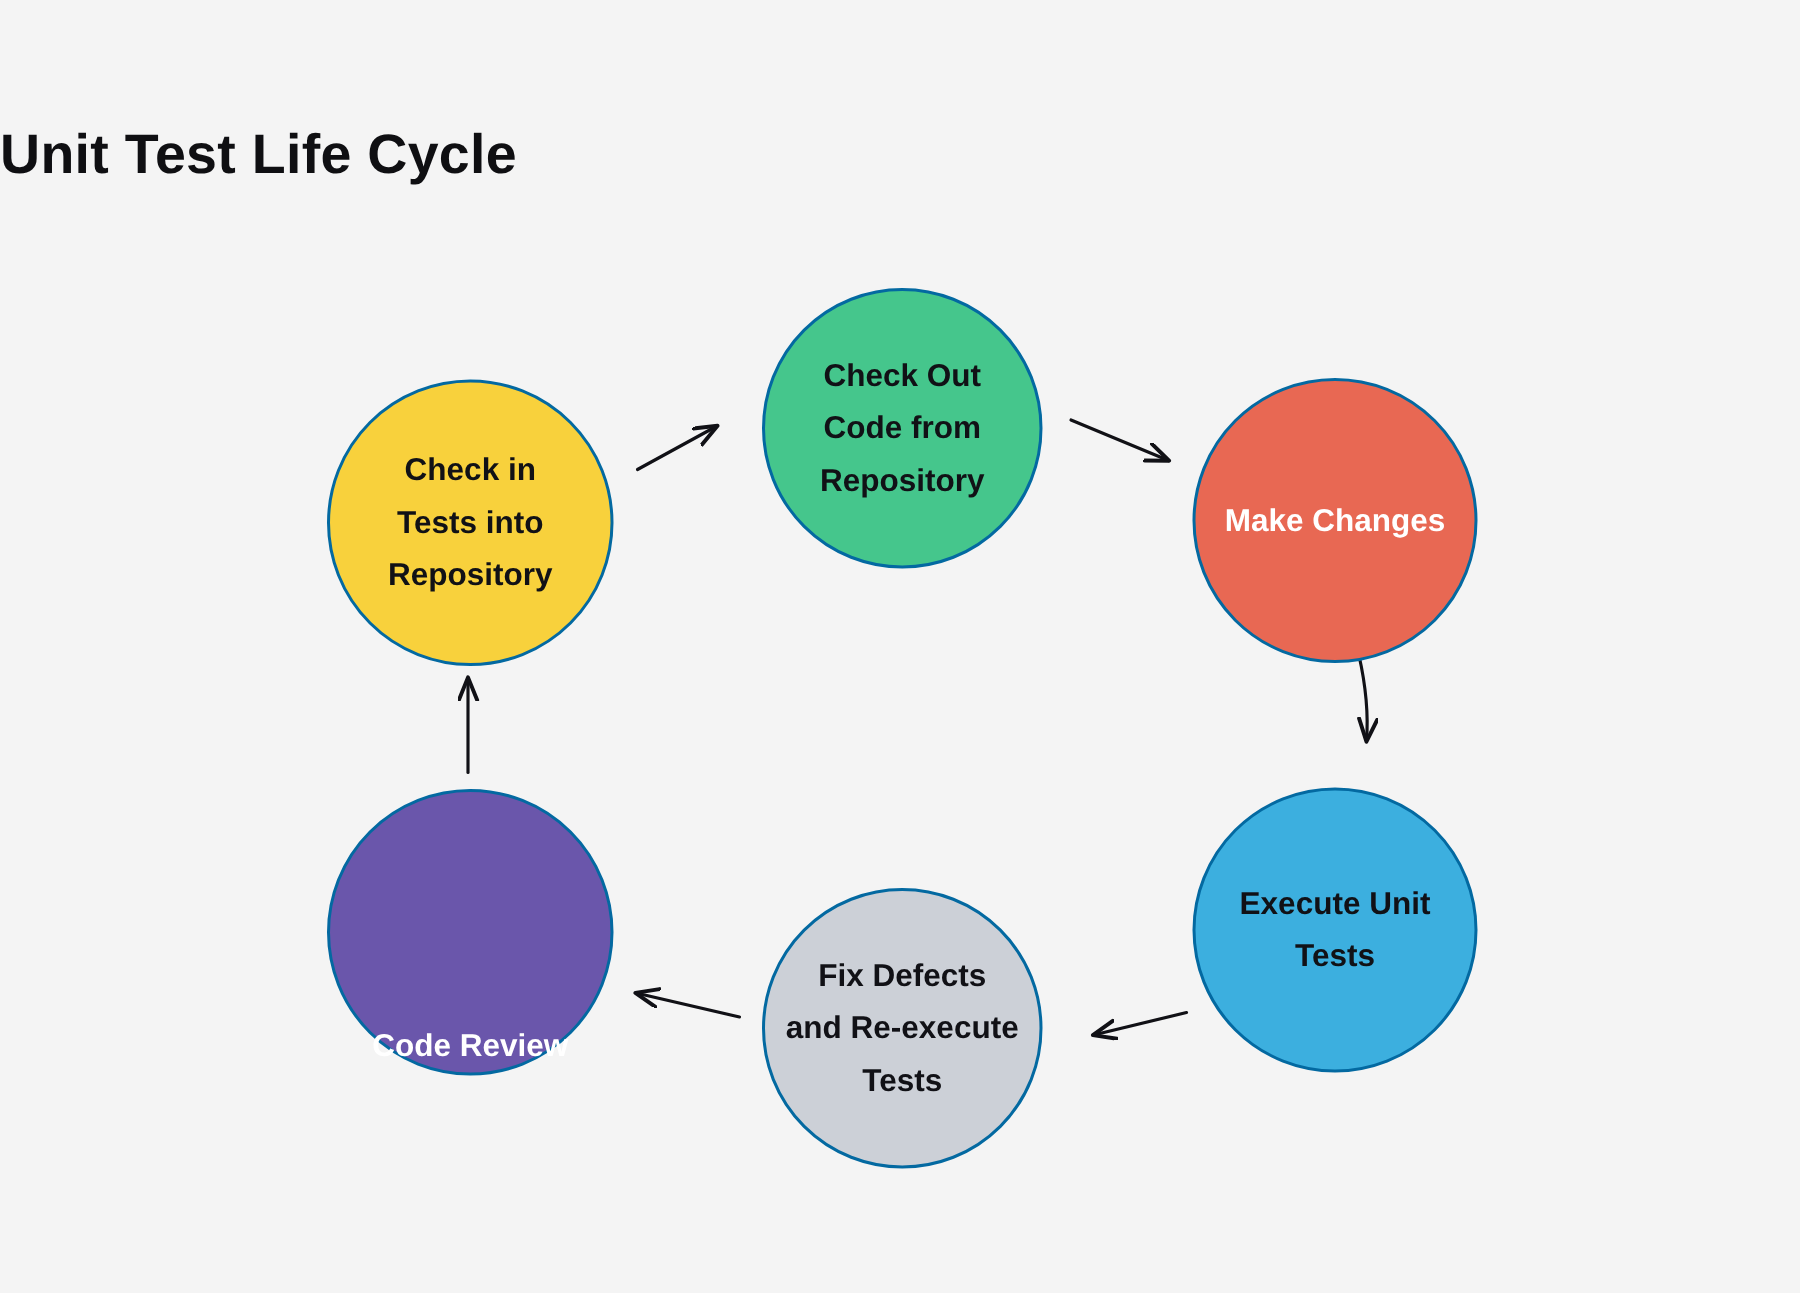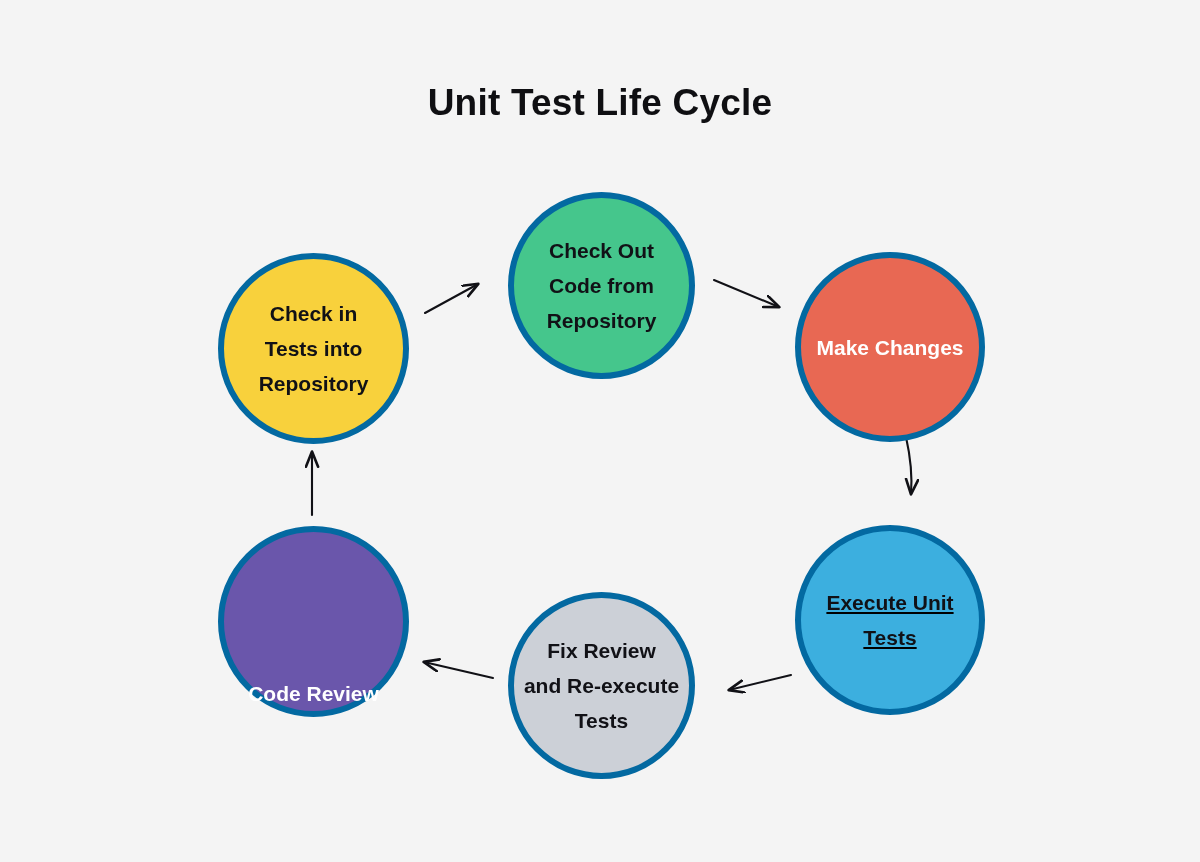--- a/index.html
+++ b/index.html
@@ -17,59 +17,58 @@
     position: relative;
     width: 1200px;
     height: 862px;
     background: #f4f4f4;
   }
   #title {
     position: absolute;
     left: 0;
     top: 82px;
     width: 1200px;
-    text-align: center;
     font-size: 37px;
     font-weight: bold;
     color: #0f0f12;
     letter-spacing: 0.2px;
   }
   #arrow-layer {
     position: absolute;
     left: 0;
     top: 0;
     width: 1200px;
     height: 862px;
     pointer-events: none;
   }
   .node {
     position: absolute;
     border-radius: 50%;
-    border: 6px solid #0369a1;
+    border: 2px solid #0369a1;
     box-sizing: border-box;
     display: flex;
     align-items: center;
     justify-content: center;
   }
   .node-label {
     text-align: center;
     font-weight: bold;
     font-size: 21px;
     line-height: 35px;
     white-space: pre-line;
     width: 200px;
   }
   .dark-text { color: #111116; }
   .light-text { color: #ffffff; }
 
   
   #node-checkin    { left: 218px; top: 253px; width: 191px; height: 191px; background: #f8d13c; }
   #node-checkout   { left: 508px; top: 192px; width: 187px; height: 187px; background: #45c68c; }
   #node-changes    { left: 795px; top: 252px; width: 190px; height: 190px; background: #e86853; }
-  #node-execute    { left: 795px; top: 525px; width: 190px; height: 190px; background: #3cafdf; text-decoration: underline; }
+  #node-execute    { left: 795px; top: 525px; width: 190px; height: 190px; background: #3cafdf; }
   #node-fix        { left: 508px; top: 592px; width: 187px; height: 187px; background: #ccd0d7; }
   #node-review     { left: 218px; top: 526px; width: 191px; height: 191px; background: #6a56ab; align-items: flex-end; }
 </style>
 </head>
 <body>
 
 <div id="canvas">
 
   <div id="title">Unit Test Life Cycle</div>
 
@@ -105,21 +104,21 @@
   <div class="node" id="node-changes">
     <span class="node-label light-text">Make Changes</span>
   </div>
 
   <div class="node" id="node-execute">
     <span class="node-label dark-text">Execute Unit
 Tests</span>
   </div>
 
   <div class="node" id="node-fix">
-    <span class="node-label dark-text">Fix Review
+    <span class="node-label dark-text">Fix Defects
 and Re-execute
 Tests</span>
   </div>
 
   <div class="node" id="node-review">
     <span class="node-label light-text">Code Review</span>
   </div>
 
 </div>
 

